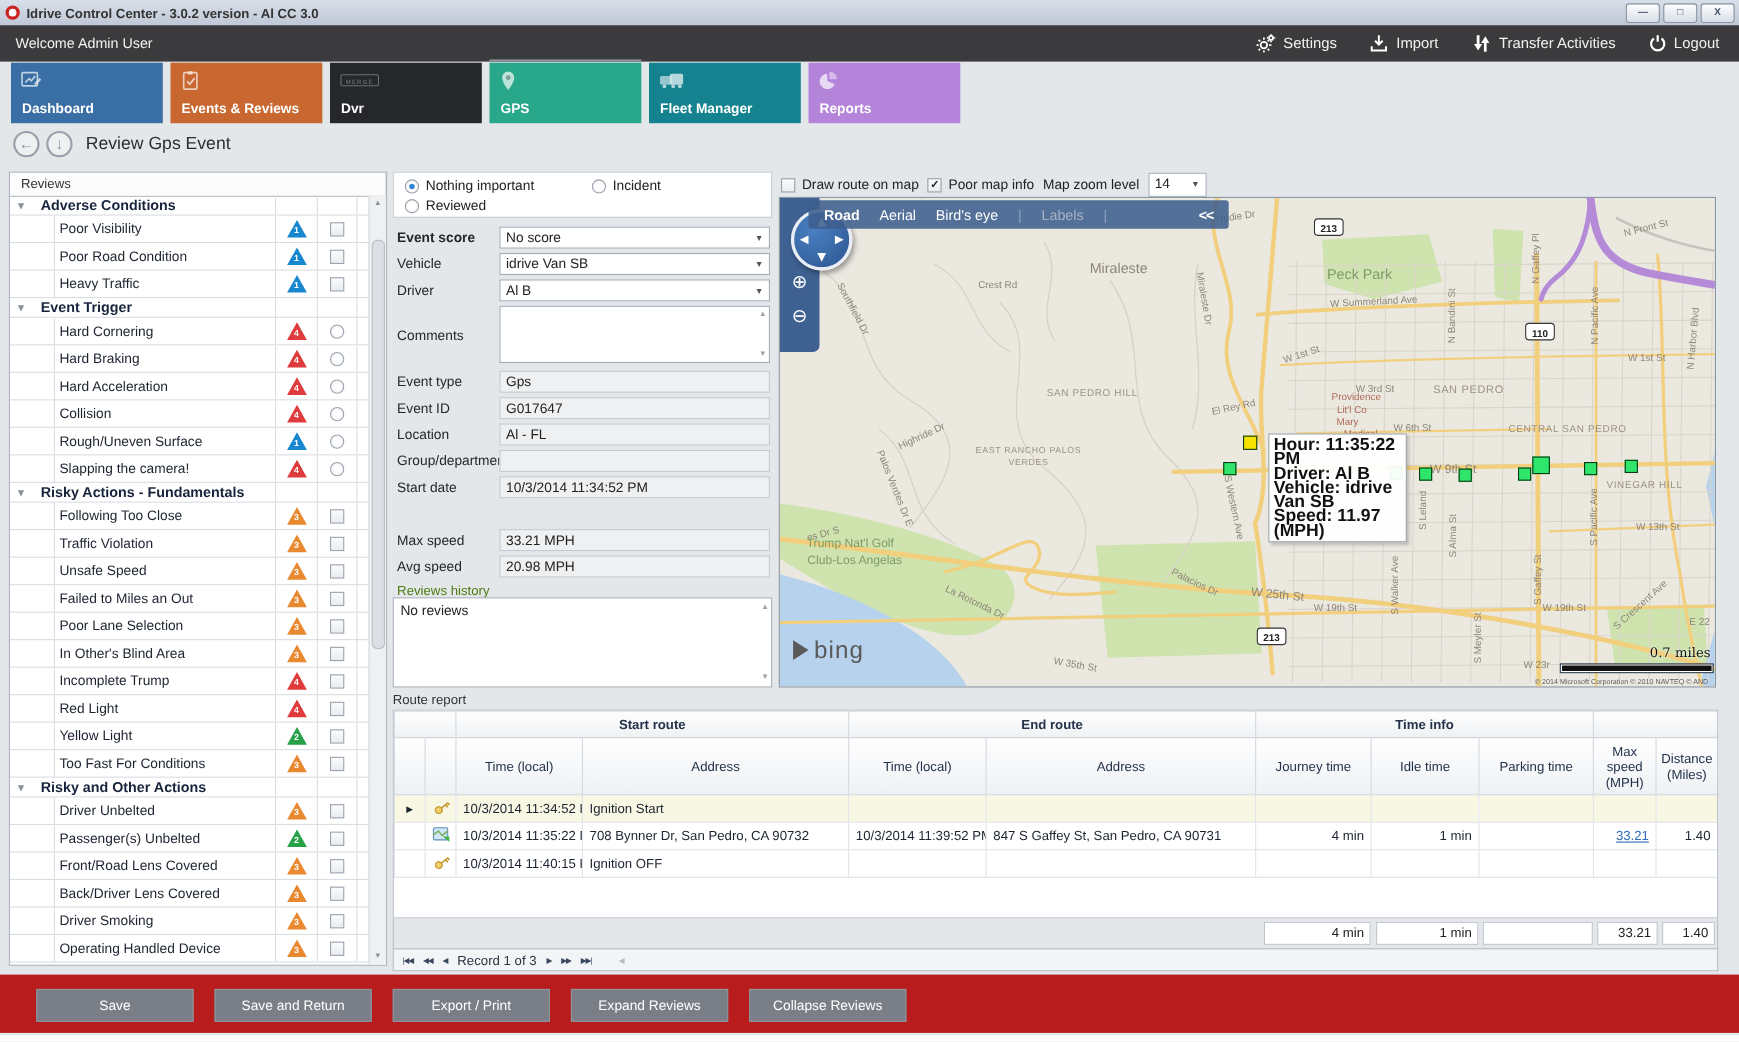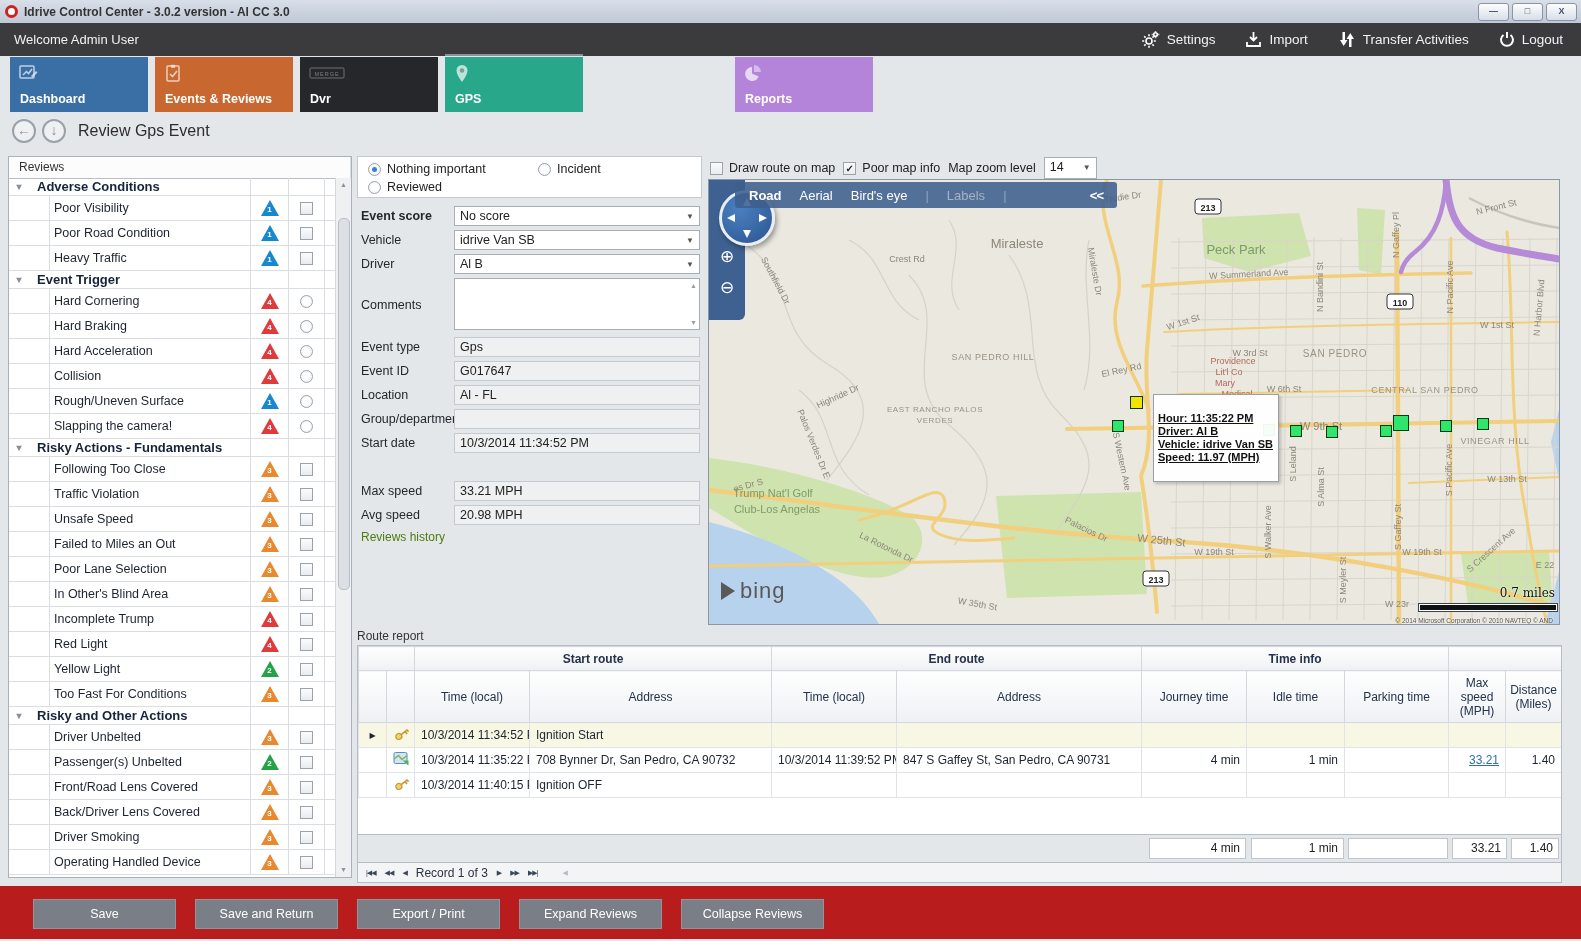--- a/index.html
+++ b/index.html
@@ -103,22 +103,22 @@
   .zoomstrip .zin{margin-top:66px;}
   .compass{position:absolute;left:10px;top:10px;width:56px;height:56px;border-radius:50%;
     background:radial-gradient(circle at 35% 30%,#4a80c2,#2c5590);border:3px solid #e9eef5;
     box-shadow:2px 3px 5px rgba(0,0,0,.35);box-sizing:border-box;}
   .compass i{position:absolute;width:0;height:0;}
   .compass .n{left:21px;top:5px;border-left:4px solid transparent;border-right:4px solid transparent;border-bottom:8px solid #fff;}
   .compass .s{left:21px;bottom:5px;border-left:4px solid transparent;border-right:4px solid transparent;border-top:8px solid #fff;}
   .compass .w{left:5px;top:21px;border-top:4px solid transparent;border-bottom:4px solid transparent;border-right:8px solid #fff;}
   .compass .e{right:5px;top:21px;border-top:4px solid transparent;border-bottom:4px solid transparent;border-left:8px solid #fff;}
   .map-tooltip{position:absolute;left:444px;top:214px;width:116px;background:rgba(255,255,255,.95);
-    border:1px solid #9aa0a8;box-shadow:2px 2px 3px rgba(0,0,0,.2);padding:17px 4px;
-    font-size:11px;font-weight:bold;line-height:13px;color:#111;text-decoration:underline;}
+    border:1px solid #9aa0a8;box-shadow:2px 2px 3px rgba(0,0,0,.2);padding:3px 4px;
+    font-size:16px;font-weight:bold;line-height:13px;color:#111;}
   .bing-logo{position:absolute;left:12px;top:398px;display:flex;align-items:center;gap:5px;color:#595959;}
   .bing-play{width:0;height:0;border-top:9px solid transparent;border-bottom:9px solid transparent;border-left:14px solid #595959;}
   .bing-word{font-size:22px;letter-spacing:1px;}
   .scalebar{position:absolute;left:710px;top:424px;width:136px;height:5px;background:#111;border:1px solid #fff;outline:1px solid #345;}
   .scaletext{position:absolute;left:710px;top:406px;width:136px;text-align:right;
     font-family:"DejaVu Serif",serif;font-size:12px;color:#111;text-shadow:0 0 2px #fff;}
   .attrib{position:absolute;right:6px;top:437px;font-size:6.5px;color:#555;text-shadow:0 0 2px #fff;}
   .marker{position:absolute;box-sizing:border-box;border:1.5px solid #0a3a12;}
   
   .route-section{position:absolute;left:357px;top:629px;width:1205px;}
@@ -231,20 +231,30 @@
         </svg></span>
       <span class="tlabel">Dvr</span>
     </div>
     <div class="tab selected" style="left: 445px; background: rgb(40, 167, 138);">
       <span class="ticon" style="color: rgba(255, 255, 255, 0.8);"><svg width="16" height="20" viewBox="0 0 16 20">
           <path d="M8,1 a5.5,5.5 0 0 1 5.5,5.5 C13.5,11 8,18 8,18 S2.5,11 2.5,6.5 A5.5,5.5 0 0 1 8,1 Z" fill="currentColor"></path>
           <circle cx="8" cy="6.5" r="2.2" fill="rgba(0,0,0,0.35)"></circle>
         </svg></span>
       <span class="tlabel">GPS</span>
     </div>
+    <div class="tab" style="left: 590px; background: rgb(21, 130, 143);">
+      <span class="ticon" style="color: rgba(255, 255, 255, 0.8);"><svg width="26" height="18" viewBox="0 0 26 18">
+          <rect x="1" y="5" width="11" height="8" rx="1.5" fill="currentColor" opacity="0.8"></rect>
+          <rect x="10" y="3" width="12" height="10" rx="1.5" fill="currentColor"></rect>
+          <circle cx="5" cy="14.5" r="1.7" fill="currentColor"></circle>
+          <circle cx="13" cy="14.5" r="1.7" fill="currentColor"></circle>
+          <circle cx="19" cy="14.5" r="1.7" fill="currentColor"></circle>
+        </svg></span>
+      <span class="tlabel">Fleet Manager</span>
+    </div>
     <div class="tab" style="left: 735px; background: rgb(179, 132, 218);">
       <span class="ticon" style="color: rgba(255, 255, 255, 0.8);"><svg width="18" height="18" viewBox="0 0 18 18">
           <path d="M8,3 A7,7 0 1 0 14.7,12.5 L8,9.5 Z" fill="currentColor"></path>
           <path d="M10,1 A7,7 0 0 1 17,8 L10,8 Z" fill="currentColor" opacity="0.65"></path>
         </svg></span>
       <span class="tlabel">Reports</span>
     </div>
   </div>
 
 <div class="pagetitlerow">
@@ -680,20 +690,25 @@
     <div class="flabel">Max speed</div>
     <div class="fctrl ro">33.21 MPH</div>
   </div>
   <div class="frow" style="top:349px">
     <div class="flabel">Avg speed</div>
     <div class="fctrl ro">20.98 MPH</div>
   </div>
   <div class="frow" style="top:371px">
       <div class="flabel sectlabel">Reviews history</div>
     </div>
+  <div class="histbox" style="top:387px;height:82px">
+    <span>No reviews</span>
+    <span class="spin" style="top:5px">▲</span>
+    <span class="spin" style="bottom:5px">▼</span>
+  </div>
 </div>
 
 <div class="map-opts">
   <div class="opt">
     <span class="cb" id="cb-draw"></span>
     <span>Draw route on map</span>
   </div>
   <div class="opt">
     <span class="cb checked" id="cb-info"></span>
     <span>Poor map info</span>

